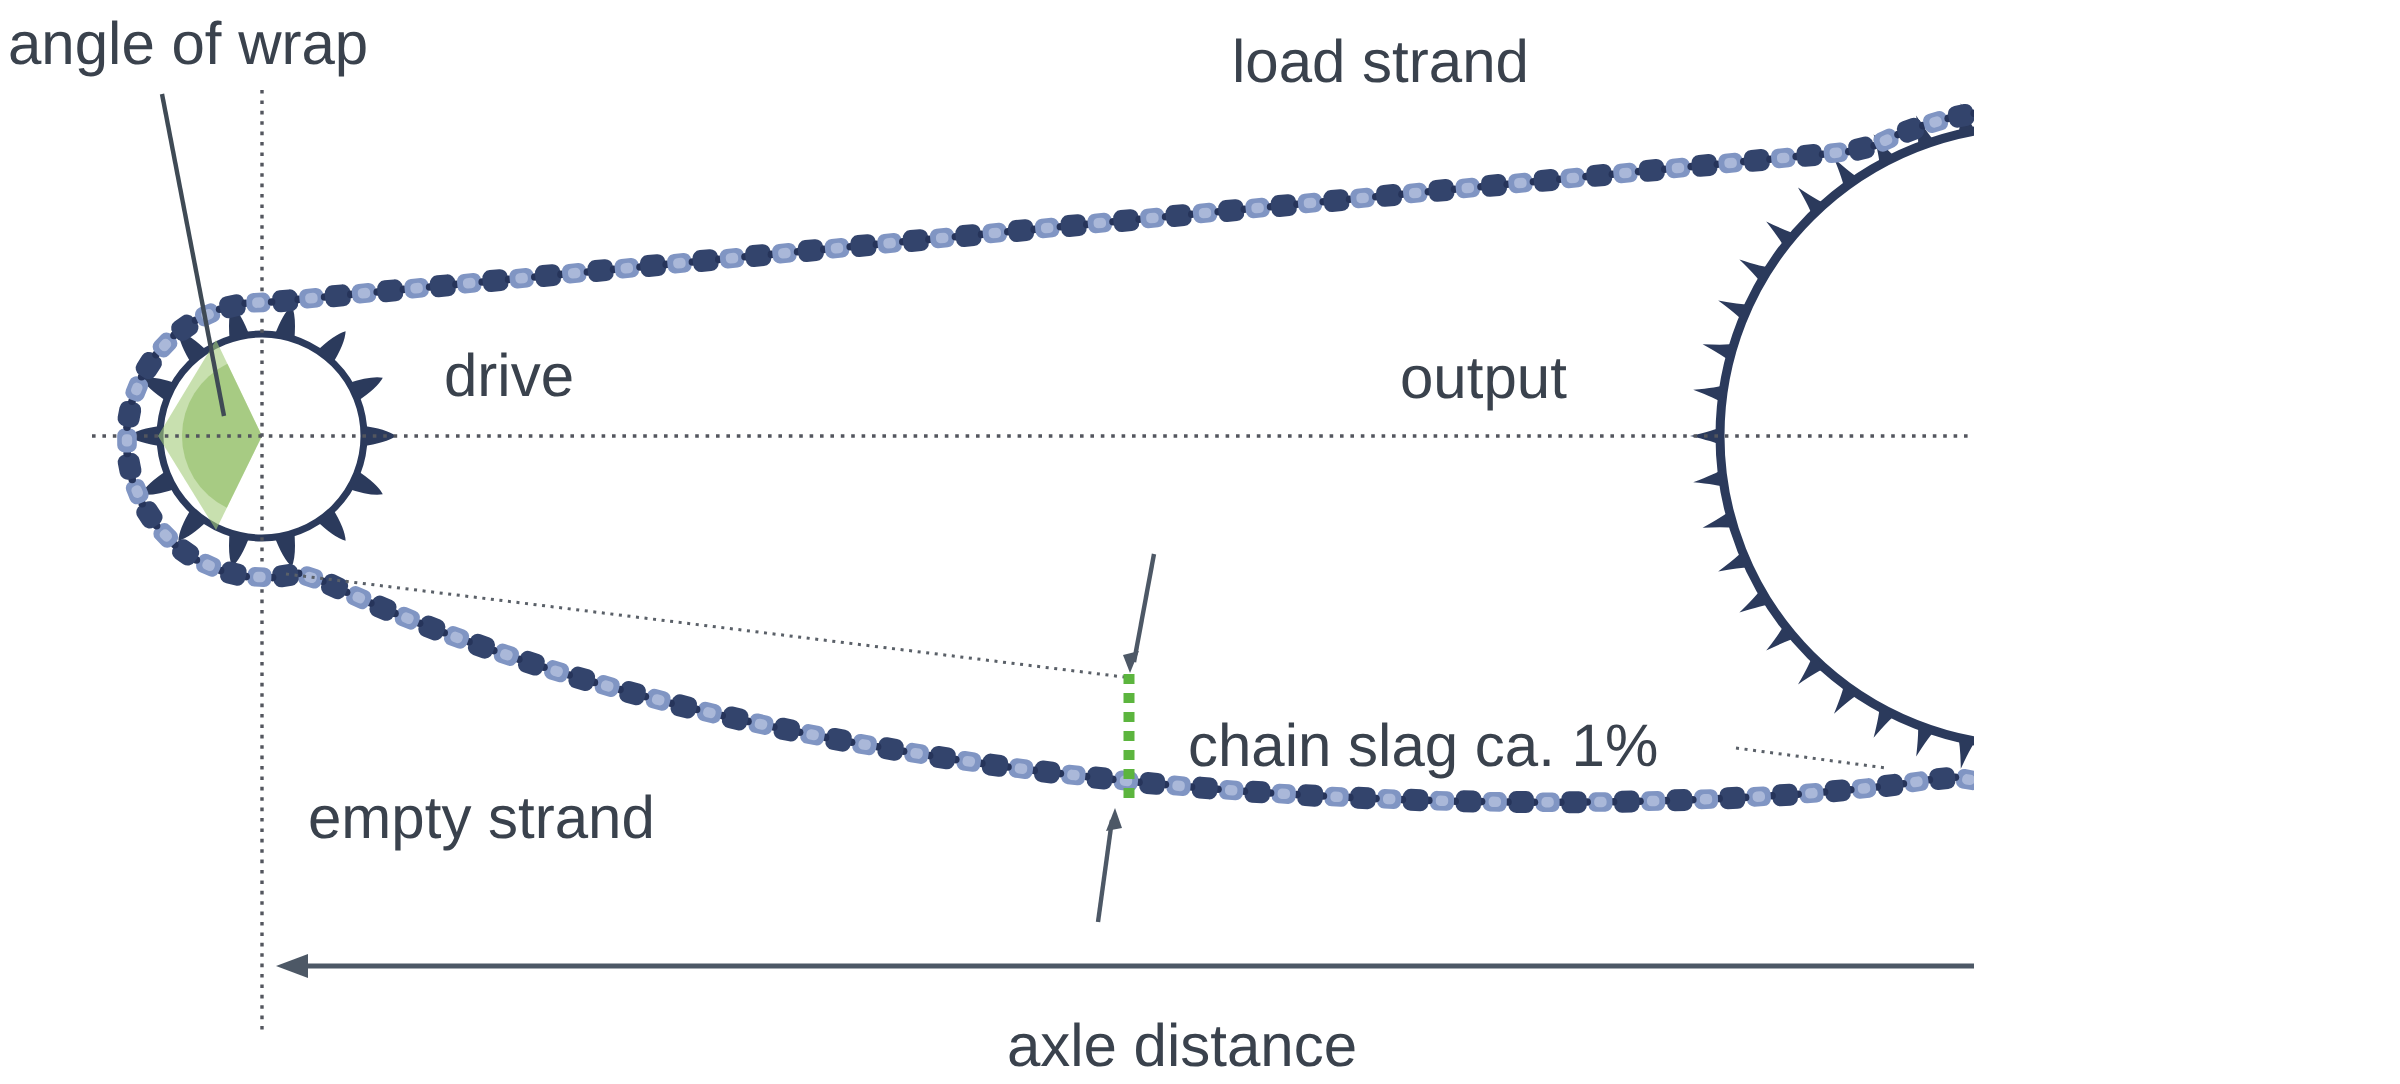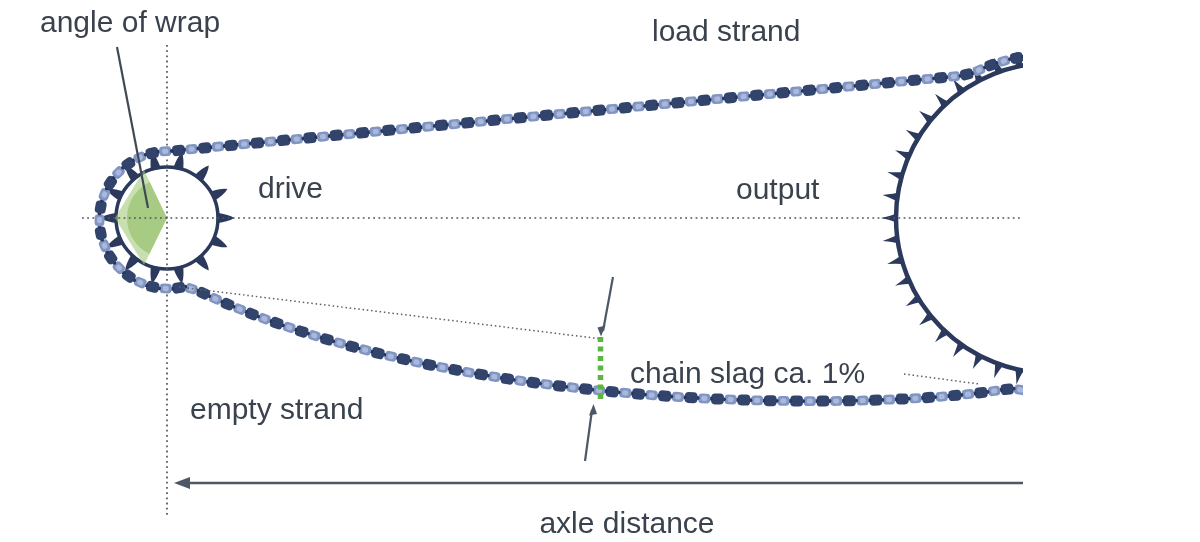--- a/index.html
+++ b/index.html
@@ -2,21 +2,20 @@
 <html><head>
 <meta charset="utf-8">
 <style>
   html,body{margin:0;padding:0;background:#ffffff;}
   .stage{
     position:relative;
     width:987px;height:542px;
     background:#ffffff;
     font-family:"Liberation Sans", sans-serif;
     overflow:hidden;
-    margin-left:36px;
   }
   svg text{
     font-family:"Liberation Sans", sans-serif;
     font-size:30px;
     fill:#3a424d;
   }
 </style>
 </head>
 <body>
 

